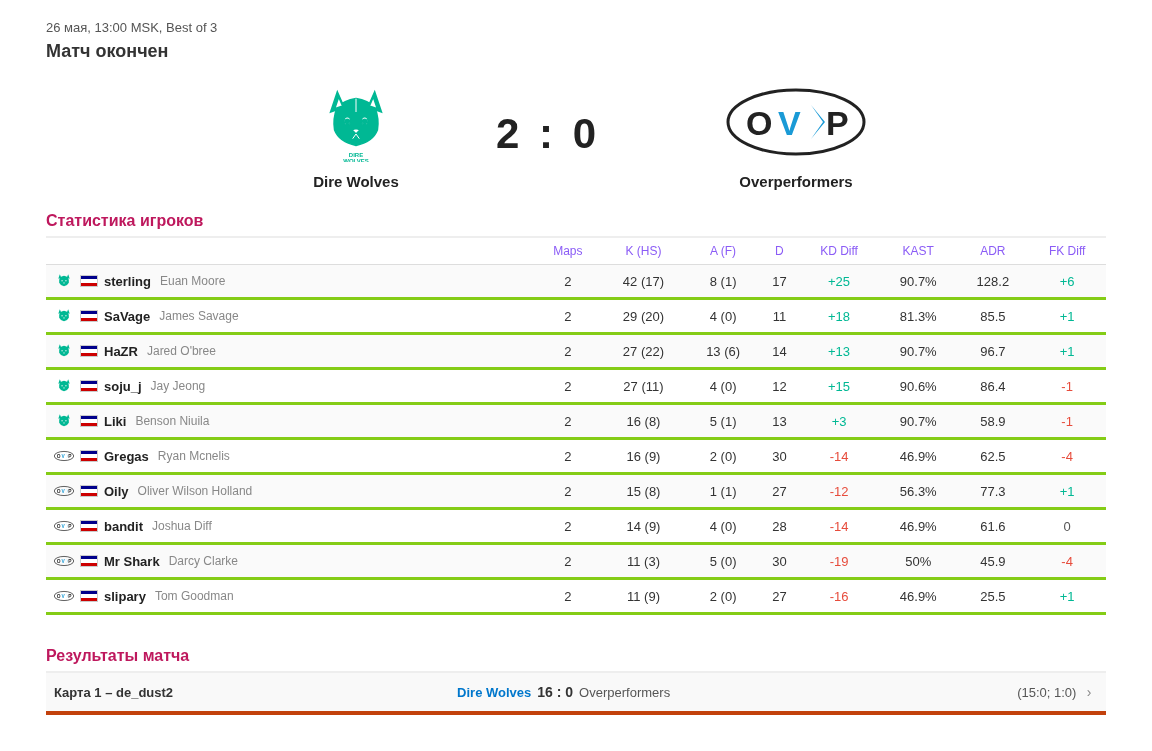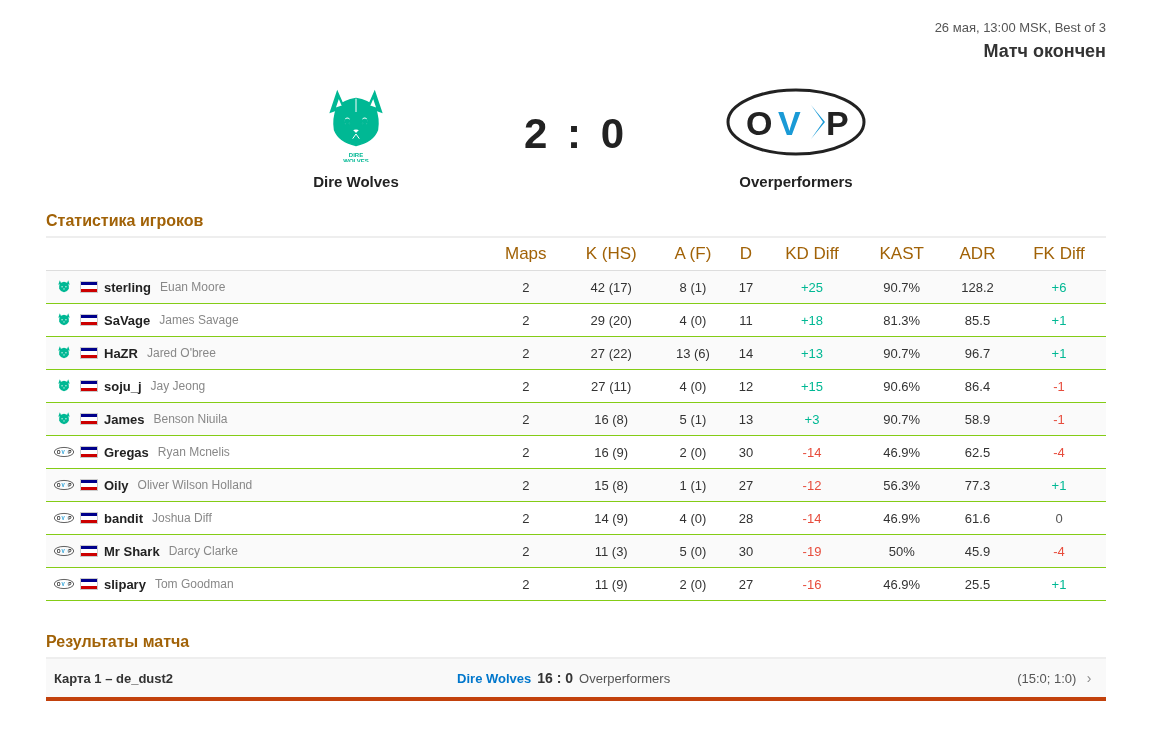--- a/index.html
+++ b/index.html
@@ -12,21 +12,21 @@
       min-height: 751px;
     }
 
     .match-container {
       max-width: 1100px;
       margin: 0 auto;
       padding: 10px 20px;
     }
 
     .match-header {
-      text-align: right;
+      text-align: left;
       padding: 10px 0 5px;
     }
 
     .match-date {
       font-size: 13px;
       color: #555;
       margin-bottom: 6px;
     }
 
     .match-status {
@@ -61,65 +61,65 @@
 
     .team-name {
       font-size: 15px;
       font-weight: bold;
       color: #222;
     }
 
     .score-block {
       display: flex;
       flex-direction: column;
-      align-items: center;
+      align-items: flex-start;
       width: 160px;
     }
 
     .score-text {
       font-size: 42px;
       font-weight: bold;
       color: #222;
       letter-spacing: 4px;
     }
 
     
     .section-title {
       font-size: 16px;
       font-weight: bold;
-      color: #a16207;
+      color: #be185d;
       padding: 14px 0 6px;
       border-bottom: 2px solid #eee;
       margin-bottom: 0;
     }
 
     .stats-table {
       width: 100%;
       border-collapse: collapse;
     }
 
     .stats-table thead tr {
       border-bottom: 1px solid #ddd;
     }
 
     .stats-table th {
-      font-size: 17px;
-      color: #a16207;
+      font-size: 12px;
+      color: #8b5cf6;
       font-weight: normal;
       padding: 6px 4px;
       text-align: center;
     }
 
     .stats-table th.player-col {
       text-align: left;
       padding-left: 8px;
     }
 
     .stats-table tbody tr {
-      border-bottom: 1px solid #84cc16;
+      border-bottom: 3px solid #84cc16;
     }
 
     .stats-table tbody tr:nth-child(odd) {
       background: #fafafa;
     }
 
     .stats-table td {
       padding: 6px 4px;
       text-align: center;
       font-size: 13px;
@@ -456,21 +456,21 @@
         <path d="M22,15 L12,45 L32,38 Z" fill="#00b894"></path>
         <path d="M78,15 L88,45 L68,38 Z" fill="#00b894"></path>
         <path d="M22,38 Q15,55 18,72 Q25,90 50,95 Q75,90 82,72 Q85,55 78,38 Q68,28 50,25 Q32,28 22,38 Z" fill="#00b894"></path>
         <ellipse cx="37" cy="58" rx="4" ry="5" fill="white"></ellipse>
         <ellipse cx="63" cy="58" rx="4" ry="5" fill="white"></ellipse>
         <path d="M44,72 L50,78 L56,72 Q50,68 44,72 Z" fill="white"></path>
       </g>
     </svg>
               </span>
         <span class="flag"></span>
-        <span class="player-nickname">James</span>
+        <span class="player-nickname">Liki</span>
         <span class="player-realname">Benson Niuila</span>
       </div>
     </td>
     <td>2</td>
     <td>16 (8)</td>
     <td>5 (1)</td>
     <td>13</td>
     <td class="positive">+3</td>
     <td>90.7%</td>
     <td>58.9</td>

